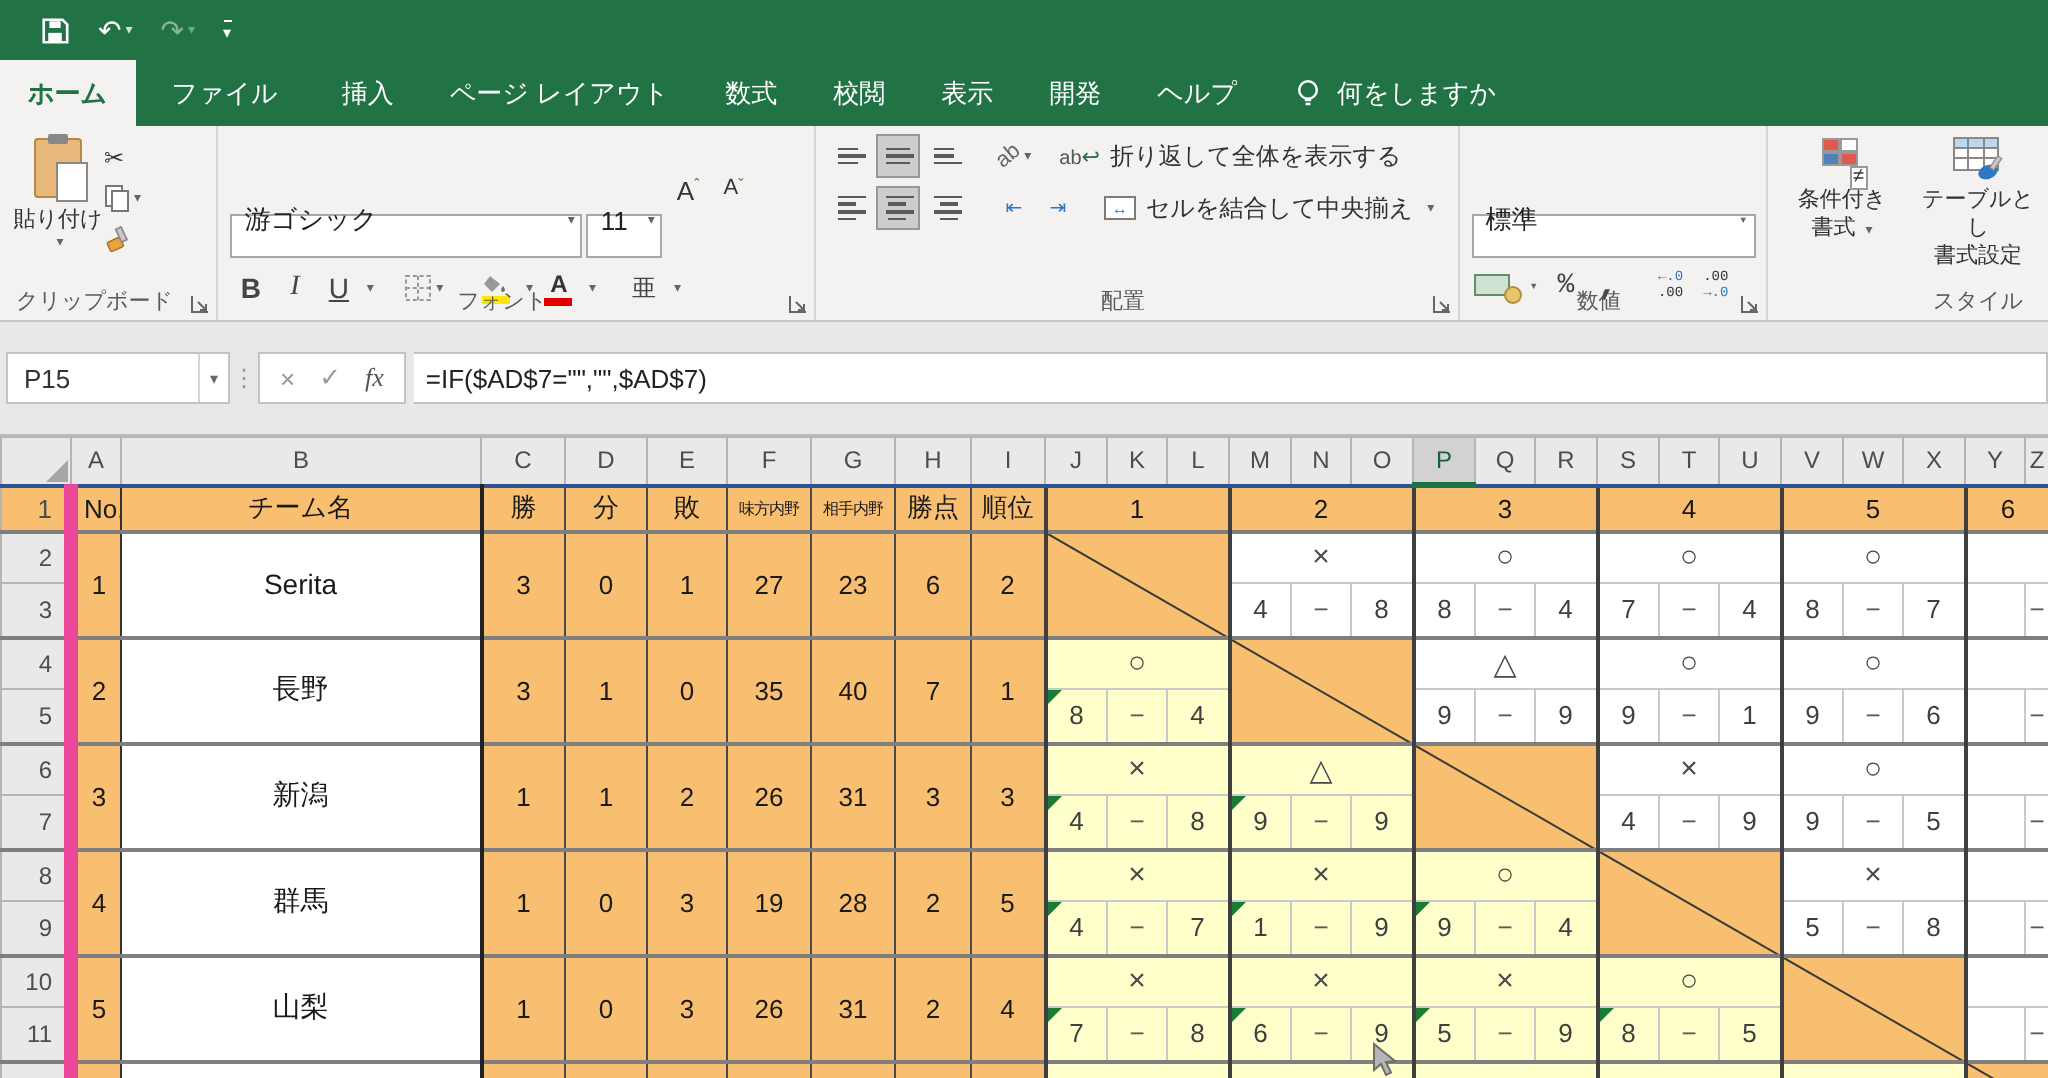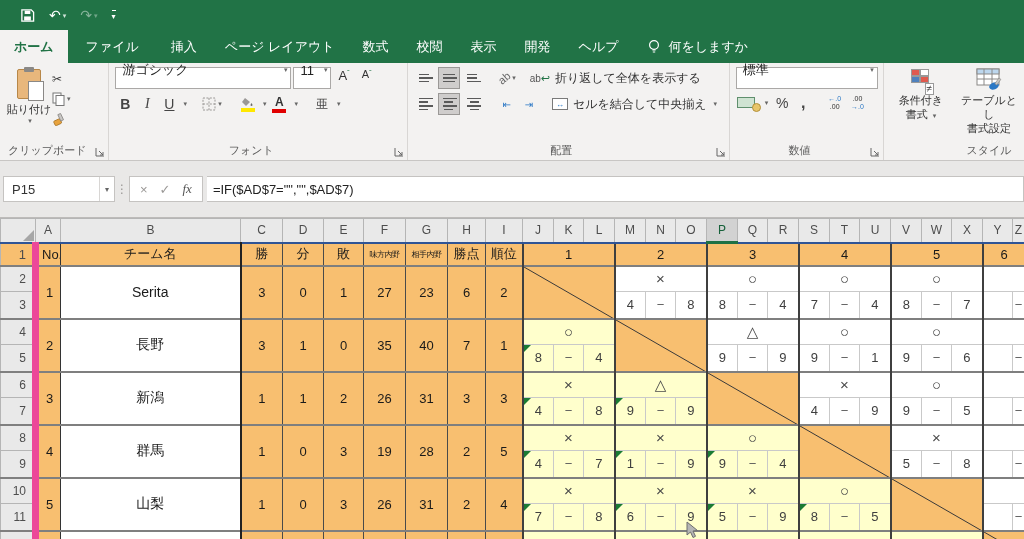--- a/index.html
+++ b/index.html
@@ -42,21 +42,21 @@
   .clipicon { width:24px; height:30px; background:#e8b77c; border:1px solid #b78748; border-radius:2px; position:relative; margin-bottom:3px; }
   .clipicon:before { content:""; position:absolute; left:6px; top:-3px; width:10px; height:5px; background:#8a8886; border-radius:1px; }
   .clipicon:after { content:""; position:absolute; right:-4px; bottom:-3px; width:14px; height:18px; background:#fff; border:1px solid #8a8886; }
   .clip-small { display:flex; flex-direction:column; justify-content:flex-start; gap:4px; padding-top:4px; }
   .smallbtn { display:flex; align-items:center; font-size:12px; color:#3b3b3b; height:16px; }
 
   
   .g-font { width:306px; }
   .fontcol { display:flex; flex-direction:column; width:100%; gap:4px; }
   .frow { display:flex; align-items:center; gap:2px; }
-  .combo { background:#fff; border:1px solid #aaa8a6; height:22px; display:flex; align-items:center; font-size:13px; color:#222; padding:0 3px 16px 6px; }
+  .combo { background:#fff; border:1px solid #aaa8a6; height:22px; display:flex; align-items:center; font-size:13px; color:#222; padding:0 3px 16px 6px;margin-top:40px; }
   .combo .caret { margin-left:auto; }
   .fname { width:176px; }
   .fsize { width:38px; }
   .azbtn { font-size:13px; color:#333; padding:0 4px; height:22px; display:flex; align-items:flex-start; }
   .azbtn .tick { font-size:8px; color:#217346; }
   .biu { font-size:14px; width:20px; height:22px; }
   .biu.b { font-weight:bold; }
   .biu.i { font-style:italic; font-family:"Liberation Serif",serif; }
   .biu.u { text-decoration:underline; }
   .colorbtn { width:22px; height:22px; display:flex; flex-direction:column; align-items:center; justify-content:center; font-size:13px; color:#333; line-height:1; }
@@ -65,21 +65,21 @@
   
   .g-align { width:330px; }
   .alicon { width:22px; height:22px; display:flex; flex-direction:column; justify-content:center; gap:2px; padding:0 4px; border:1px solid transparent; }
   .alicon i { display:block; height:1.6px; background:#5a5a5a; }
   .alicon.sel { background:#cfcdcc; border-color:#9a9896; }
   .wrapbtn { display:flex; align-items:center; gap:5px; font-size:12px; color:#333; height:22px; }
   .greenarrow { color:#217346; font-size:11px; }
   .mergeicon { width:16px; height:12px; border:1px solid #7a7a7a; display:flex; align-items:center; justify-content:center; font-size:8px; color:#2b78c5; background:#fff; }
 
   
-  .g-num { width:158px; }
+  .g-num { width:158px;font-family:Liberation Mono, monospace; }
   .numcol { display:flex; flex-direction:column; gap:4px; width:100%; }
   .money { width:26px; height:18px; position:relative; }
   .money .bill { position:absolute; left:0; top:3px; width:18px; height:11px; background:#cfe3d2; border:1px solid #5f8f6d; }
   .money .coin { position:absolute; right:2px; bottom:0; width:9px; height:9px; border-radius:50%; background:#e8c56a; border:1px solid #b2903a; }
   .decbtn { font-size:7px; color:#333; line-height:1.2; text-align:center; padding:0 3px; }
   .decbtn .arr { color:#2b78c5; }
 
   
   .g-styles { flex:1; }
   .stylebtn { width:62px; display:flex; flex-direction:column; align-items:center; font-size:11px; color:#333; text-align:center; line-height:1.25; padding-top:1px; }

